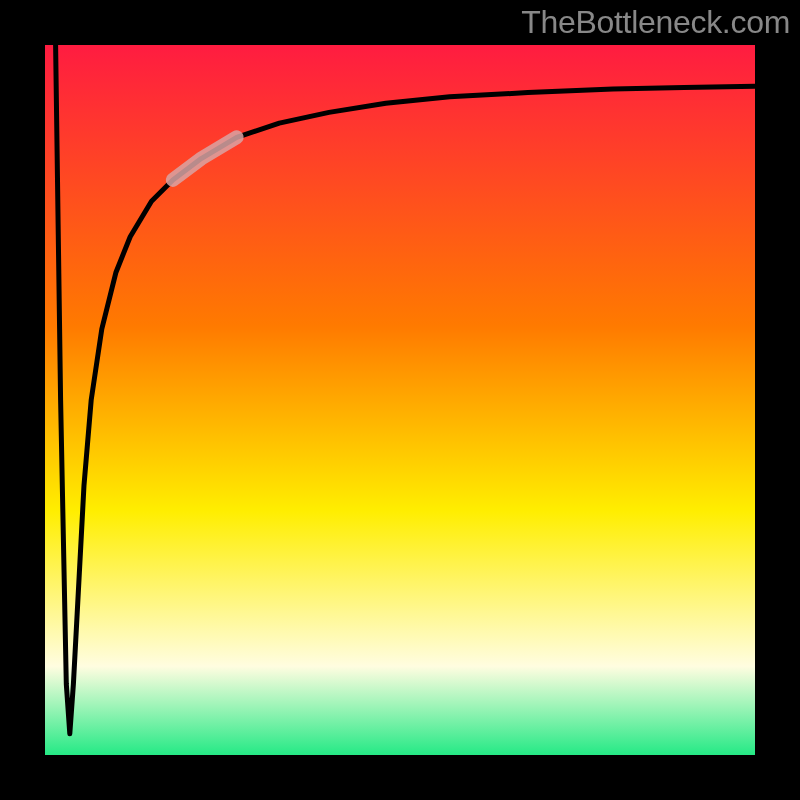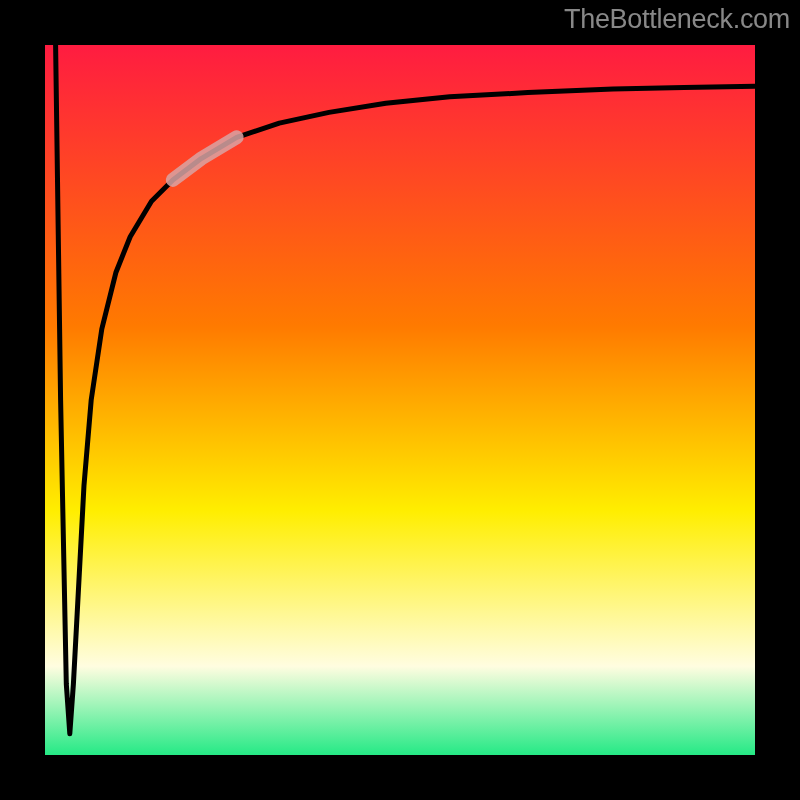--- a/index.html
+++ b/index.html
@@ -13,21 +13,21 @@
   .wrap {
     position: relative;
     width: 800px;
     height: 800px;
   }
   .attribution {
     position: absolute;
     top: 4px;
     right: 10px;
     color: #888;
-    font-size: 27px;
+    font-size: 32px;
     font-weight: 500;
     letter-spacing: -0.3px;
     z-index: 3;
   }
   svg {
     position: absolute;
     top: 0;
     left: 0;
   }
 </style>

